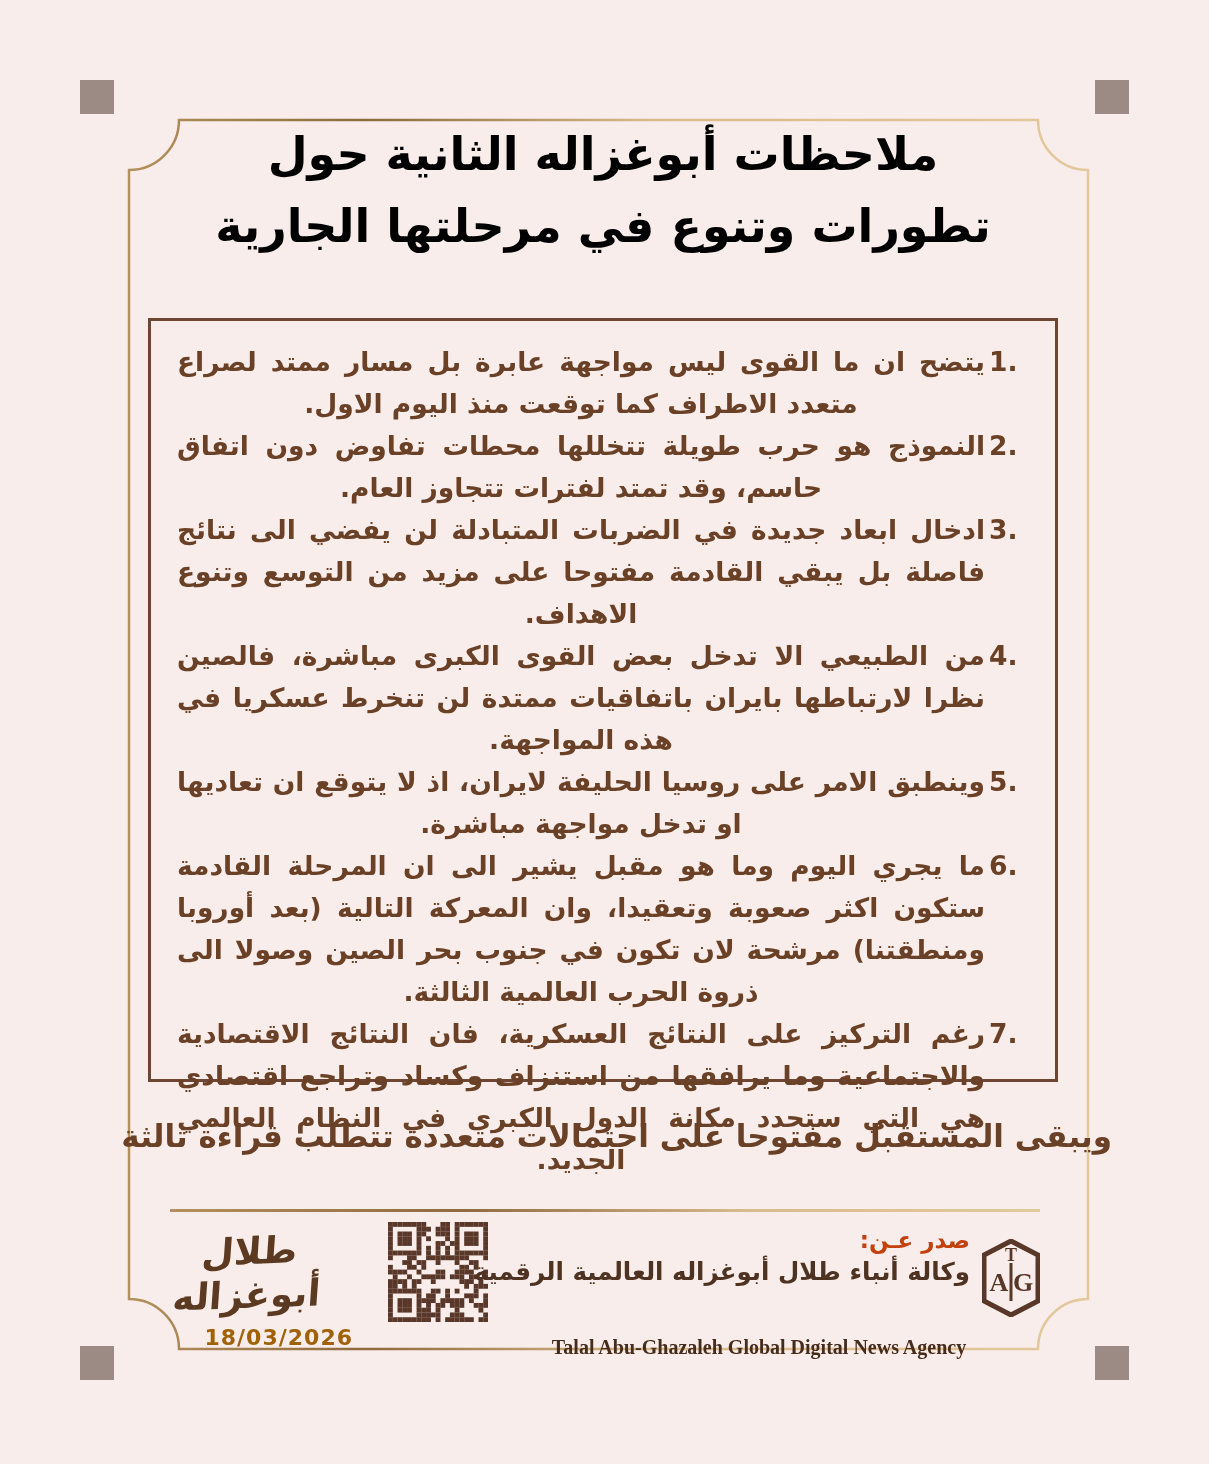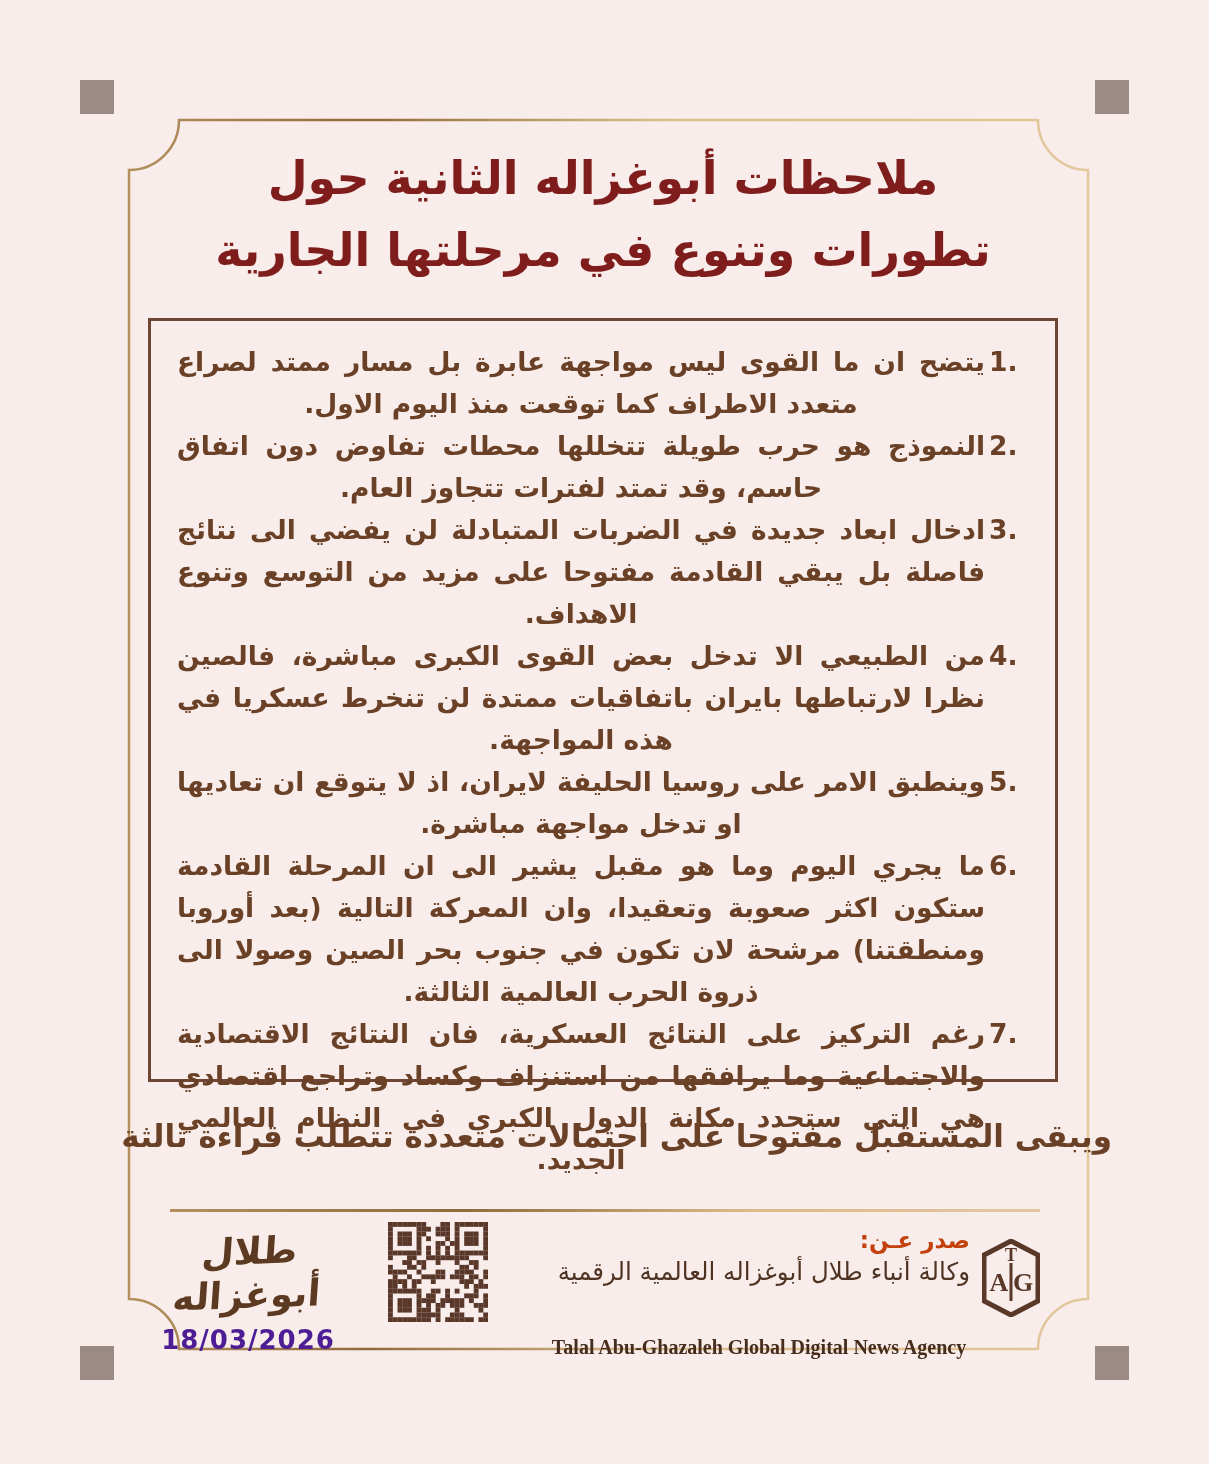--- a/index.html
+++ b/index.html
@@ -6,22 +6,22 @@
   html,body { width:1209px; height:1464px; }
   body { font-family:"DejaVu Sans", sans-serif; }
   .canvas {
     position:relative; width:1209px; height:1464px;
     background:#f8edea; overflow:hidden;
   }
   .frame-svg { position:absolute; inset:0; width:1209px; height:1464px; pointer-events:none; }
 
   
   .title {
-    position:absolute; top:142px; left:148px; width:910px;
-    text-align:center; color:#7f1d1d; font-weight:700;
+    position:absolute; top:118px; left:148px; width:910px;
+    text-align:center; color:#000000; font-weight:700;
     font-size:46px; line-height:72px; letter-spacing:0;
   }
   .title .t-line { display:block; }
 
   
   .notes-box {
     position:absolute; top:318px; left:148px; width:910px; height:764px;
     border:3px solid #6f4633; padding:20px 26px 12px 26px;
     direction:rtl;
   }
@@ -54,40 +54,40 @@
   .signature-block {
     position:absolute; top:1230px; left:143px; width:210px; text-align:center;
   }
   .signature {
     color:#5c3a22; font-size:37px; font-weight:700;
     transform:skewX(-6deg) rotate(-2deg); display:inline-block;
     line-height:1.2;
   }
   .sig-date {
     margin-top:6px; direction:ltr;
-    color:#4c1d95; font-size:26px; font-weight:600; letter-spacing:1px;
+    color:#a16207; font-size:22px; font-weight:600; letter-spacing:1px;text-align:right;
   }
   .qr-wrap {
     position:absolute; top:1222px; left:388px; width:100px; height:100px;
   }
   .qr-wrap svg { width:100%; height:100%; display:block; }
 
   .agency-block {
     position:absolute; top:1227px; left:548px; width:492px;
     display:flex; direction:rtl; align-items:flex-start; gap:12px;
   }
   .agency-logo { flex:0 0 58px; margin-top:12px; }
   .agency-text { flex:1; min-width:0; }
   .issued-label {
     text-align:right; color:#c2410c; font-weight:700; font-size:23px;
     padding-left:6px; line-height:1.15;
   }
   .agency-ar {
     margin-top:3px; text-align:right; white-space:nowrap;
-    color:#4f3322; font-weight:400; font-size:24.5px; line-height:1.3;
+    color:#4f3322; font-weight:700; font-size:24.5px; line-height:1.3;
   }
   .agency-en {
     text-align:center; white-space:nowrap;
     font-family:"Liberation Serif", serif; font-weight:700;
     color:#452c1d; font-size:20px; line-height:1.2; direction:ltr;margin-top:47px;
   }
 </style>
 </head>
 <body>
 

